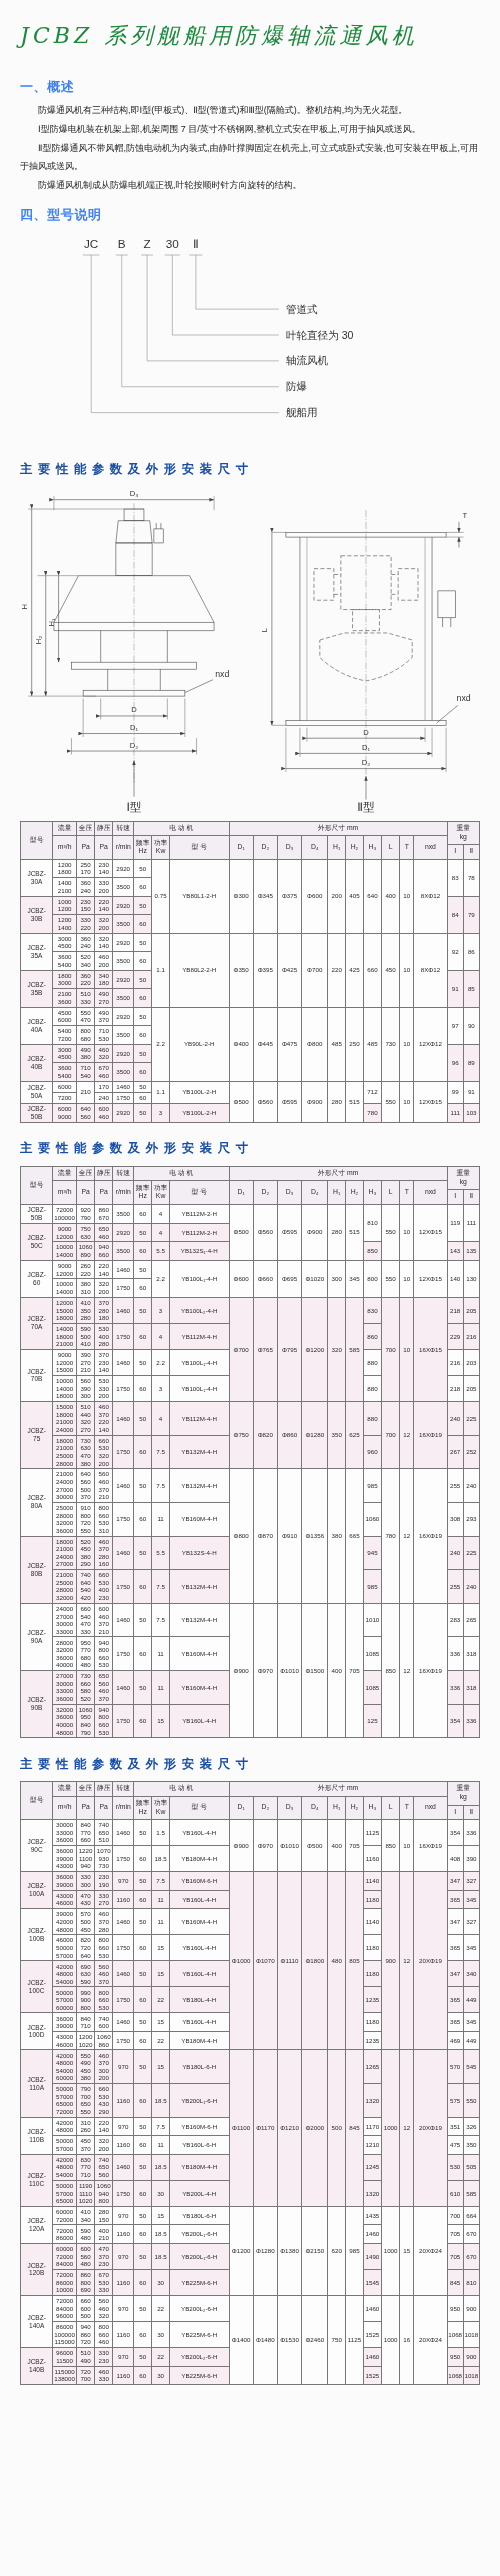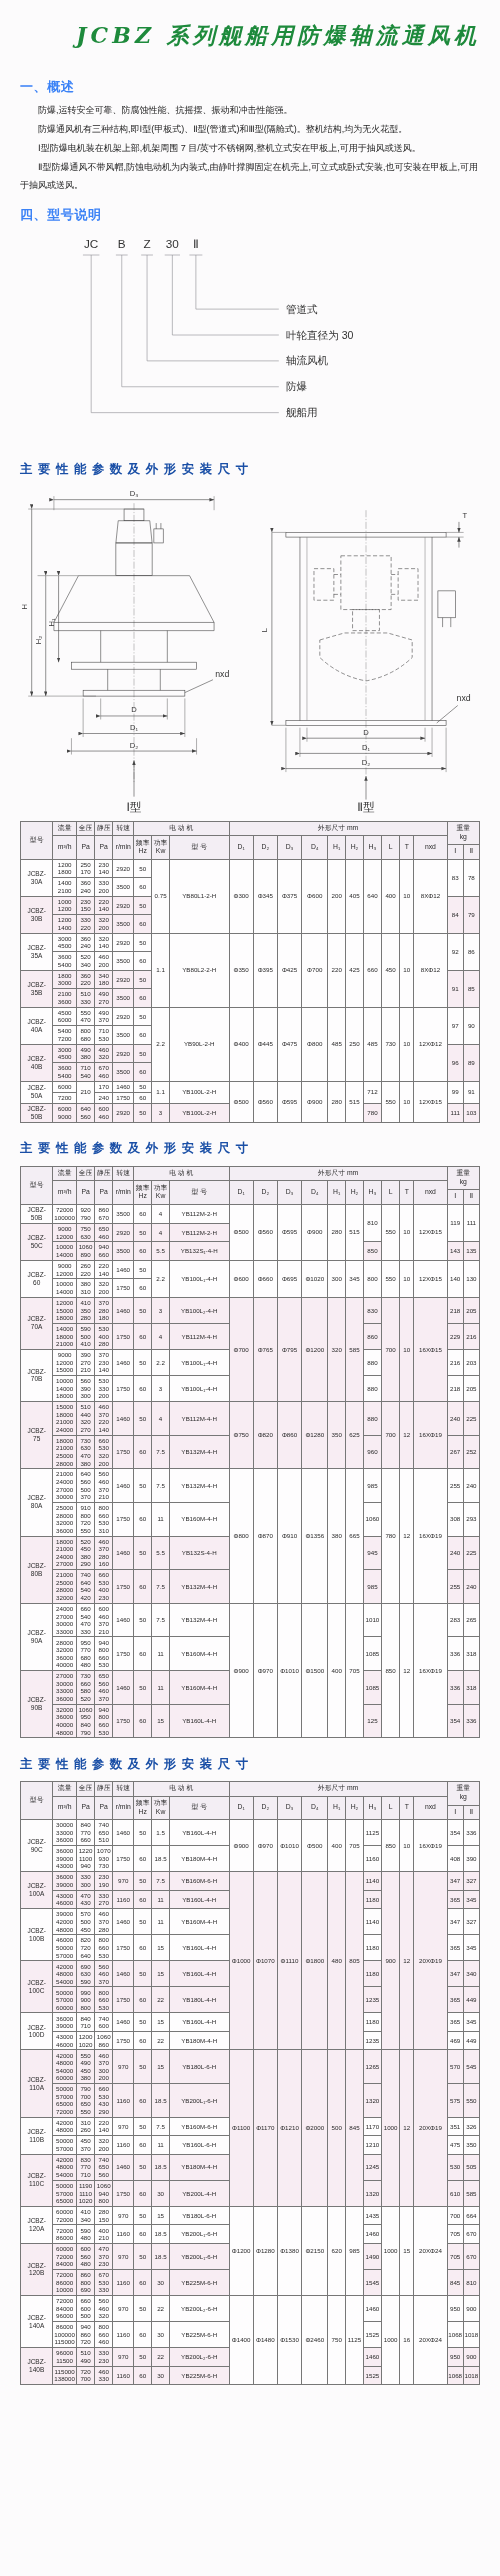--- a/index.html
+++ b/index.html
@@ -4,24 +4,24 @@
 <style>
   html,body{margin:0;padding:0;}
   body{
     width:500px;
     background:#fcfbfc;
     color:#2a2a2a;
     font-family:"Liberation Sans", sans-serif;
   }
   .page{padding:3.5px 20px 23.5px 20px;}
   .doc-title{
-    text-align:right;
+    text-align:left;
     font-family:"DejaVu Serif", serif;
     font-style:italic;
-    font-weight:bold;
+    font-weight:normal;
     color:#1e8a3c;
     font-size:22px;
     letter-spacing:4.1px;
     padding:17.6px 0 15.3px 0;
   }
   h2.sec{
     color:#3b82f6;
     font-size:13px;
     font-weight:bold;
     margin:11.8px 0 4.7px 0;
@@ -79,25 +79,25 @@
 </style>
 </head>
 <body>
 
 <div class="page">
 
   <div class="doc-title">JCBZ 系列舰船用防爆轴流通风机</div>
 
   <h2 class="sec">一、概述</h2>
 
-  <p class="body">防爆,运转安全可靠、防腐蚀性能、抗摇摆、振动和冲击性能强。</p>
 
   <p class="body">防爆通风机有三种结构,即Ⅰ型(甲板式)、Ⅱ型(管道式)和Ⅲ型(隔舱式)。整机结构,均为无火花型。</p>
   <p class="body">Ⅰ型防爆电机装在机架上部,机架周围 7 目/英寸不锈钢网,整机立式安在甲板上,可用于抽风或送风。</p>
   <p class="body">Ⅱ型防爆通风不带风帽,防蚀电动机为内装式,由静叶撑脚固定在机壳上,可立式或卧式安装,也可安装在甲板上,可用于抽风或送风。</p>
+  <p class="body">防爆通风机制成从防爆电机端正视,叶轮按顺时针方向旋转的结构。</p>
 
   <h2 class="sec">四、型号说明</h2>
 
   <div class="diagram-wrap">
     <svg width="460" height="212" viewBox="0 0 782 360">
       <g stroke="#8a8a90" stroke-width="1" fill="none">
         <line x1="107" y1="44" x2="135" y2="44"></line>
         <line x1="163" y1="44" x2="183" y2="44"></line>
         <line x1="206" y1="44" x2="226" y2="44"></line>
         <line x1="246" y1="44" x2="272" y2="44"></line>

